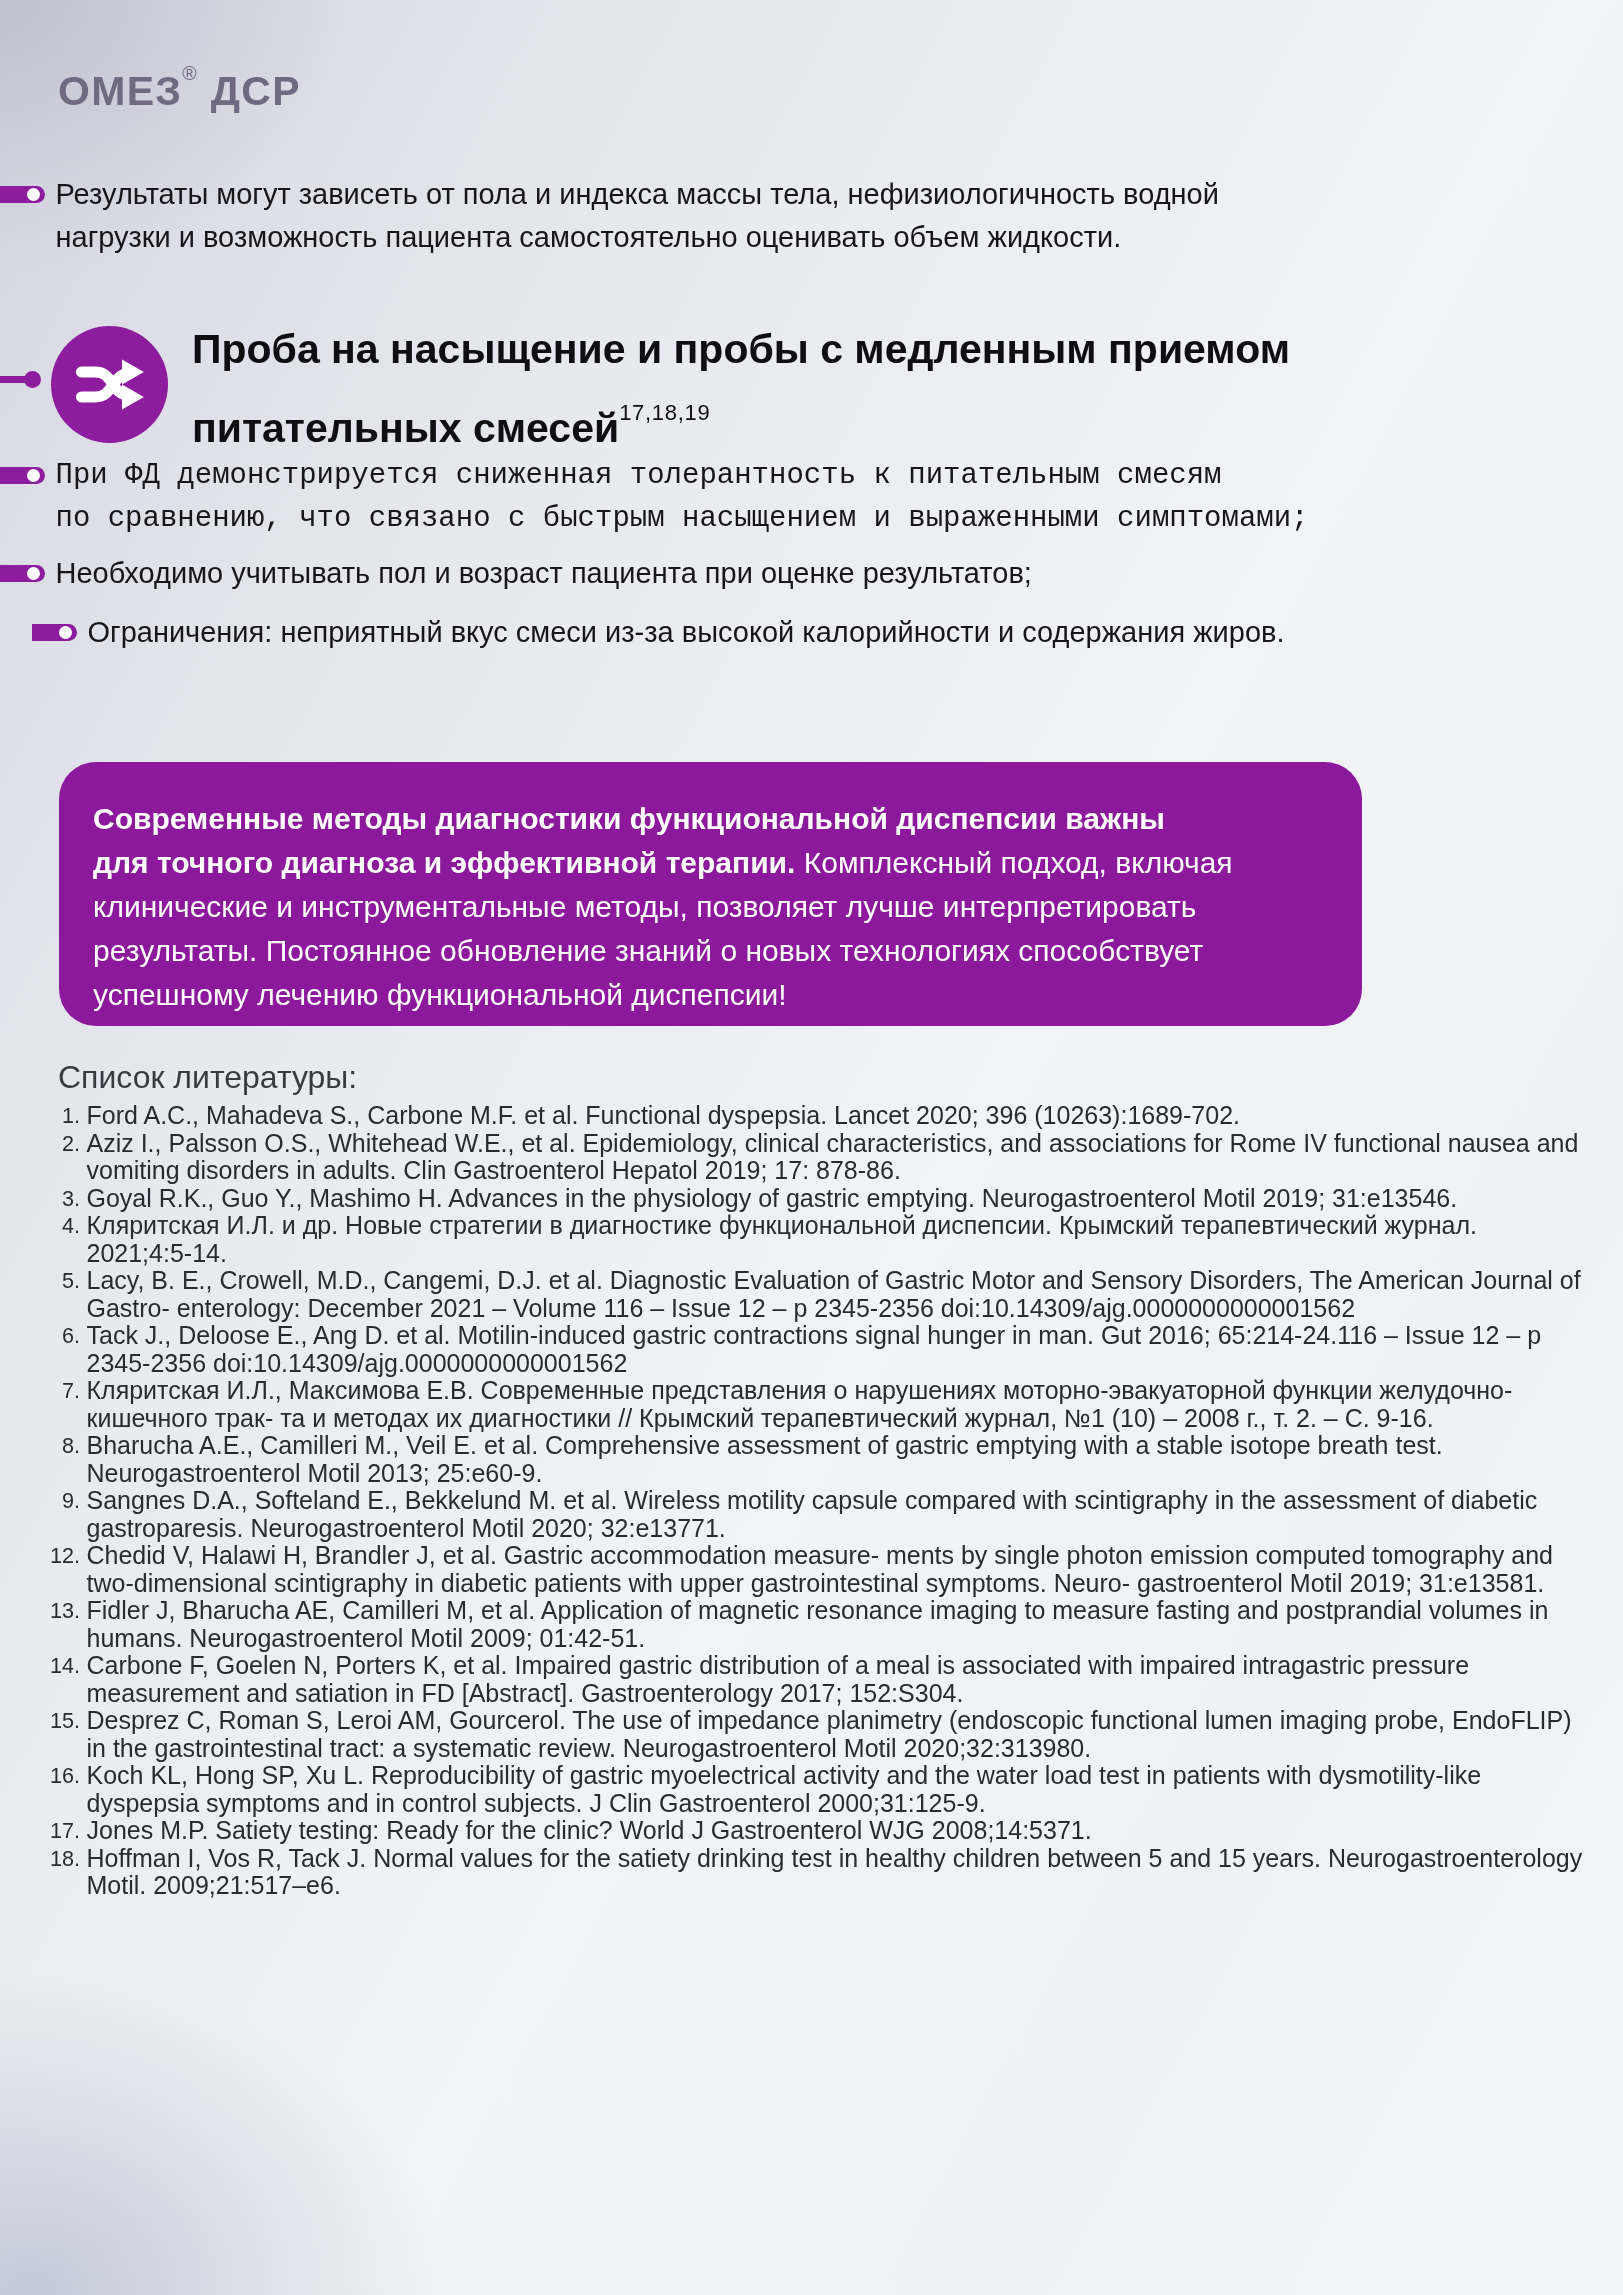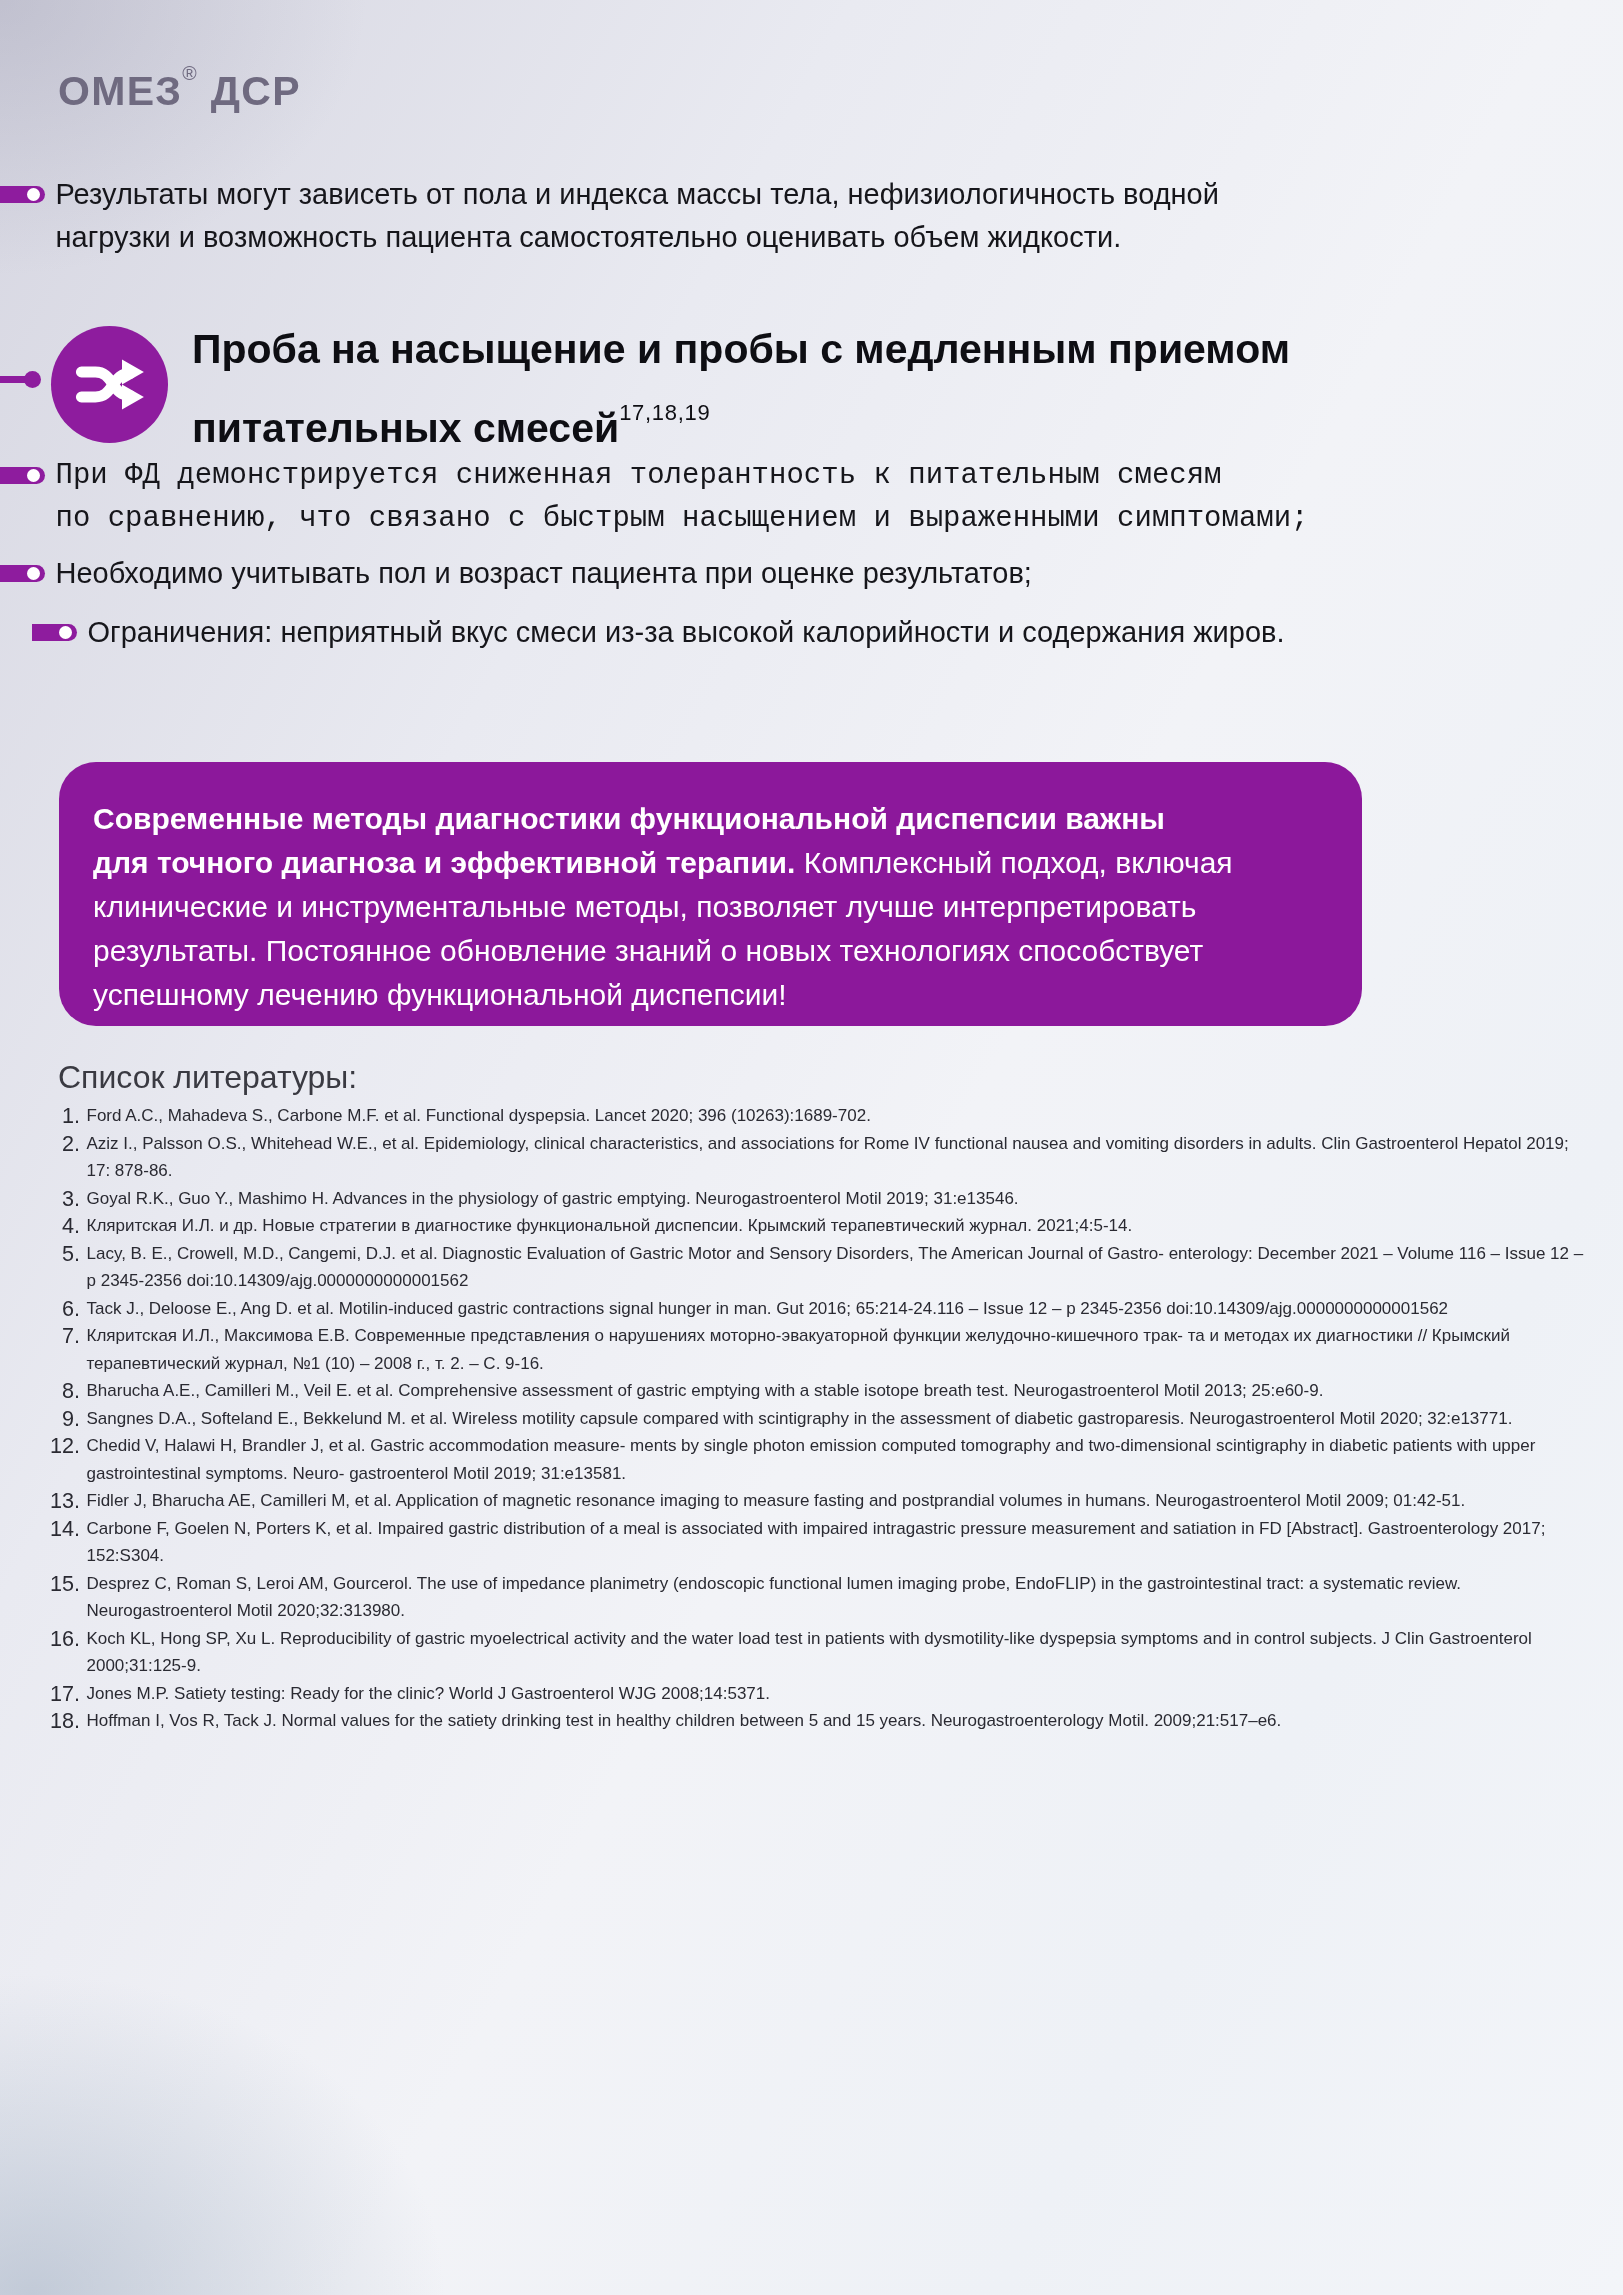--- a/index.html
+++ b/index.html
@@ -103,21 +103,21 @@
     position:absolute;left:46px;top:1102px;width:1538px;
     list-style:none;
   }
   .ref-item{display:flex;align-items:flex-start;}
   .ref-num{
     flex:0 0 34px;text-align:right;
     font-size:21.6px;line-height:27.5px;color:var(--ref-text);
   }
   .ref-text{
     flex:1;margin-left:6.5px;
-    font-size:17px;line-height:27.5px;color:var(--ref-text);
+    font-size:25px;line-height:27.5px;color:var(--ref-text);
   }
 </style>
 </head>
 <body>
 
 <div class="page">
 
   <div class="brand"><span>ОМЕЗ</span><sup>®</sup><span> ДСР</span></div>
 
   <div class="bullet-row row-intro">

